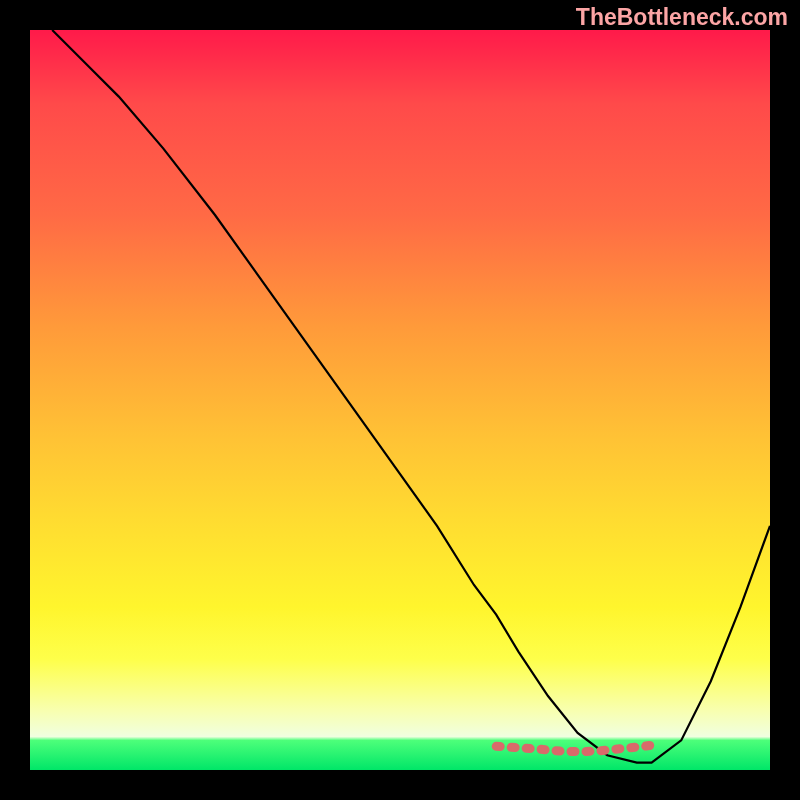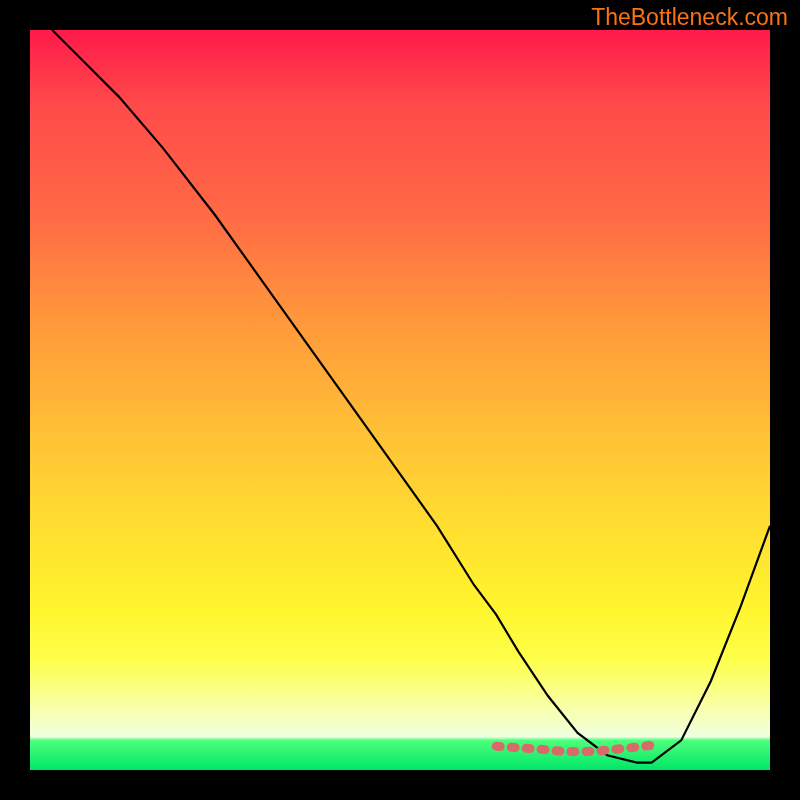--- a/index.html
+++ b/index.html
@@ -8,23 +8,23 @@
     width: 800px;
     height: 800px;
     background: #000;
     position: relative;
     font-family: Arial, sans-serif;
   }
   .watermark {
     position: absolute;
     top: 4px;
     right: 12px;
-    color: #f97316;
+    color: #fca5a5;
     font-size: 23px;
-    font-weight: normal;
+    font-weight: bold;
     z-index: 10;
   }
   .plot-area {
     position: absolute;
     left: 30px;
     top: 30px;
     width: 740px;
     height: 740px;
     background: linear-gradient(to bottom,
       #ff1a4a 0%,

